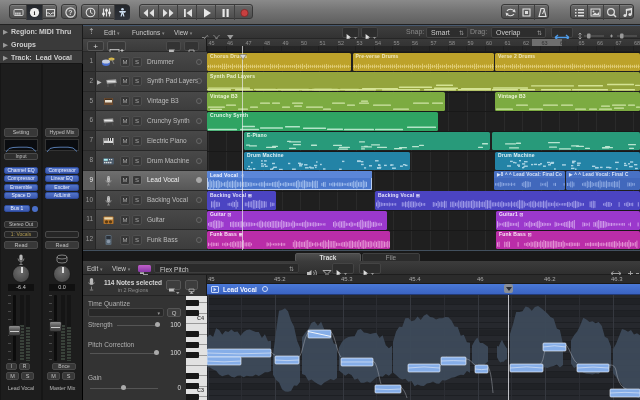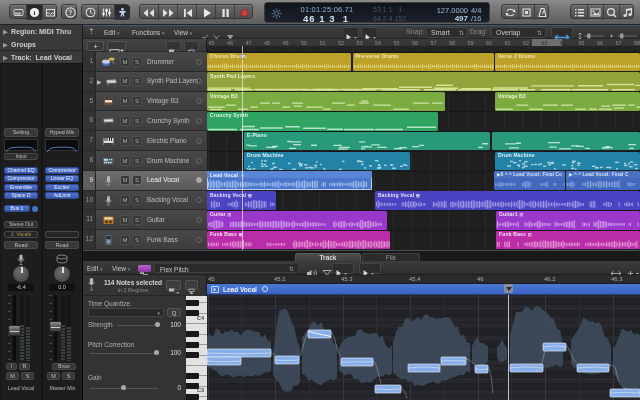--- a/index.html
+++ b/index.html
@@ -134,36 +134,20 @@
         </svg>
       </div>
     </div>
 <div class="abs" style="left:234px;top:5px;width:19px;height:15px;border-left:1px solid #3f3f3f;">
       <div class="ticon">
         <svg width="13" height="10" viewBox="0 0 13 10" xmlns="http://www.w3.org/2000/svg">
           <circle cx="6.5" cy="5" r="3.6" fill="#c84040" stroke="#802424" stroke-width="0.8"></circle>
         </svg>
       </div>
     </div>
-<div class="abs" style="left:264px;top:2px;width:226px;height:21px;background:linear-gradient(#10141b,#1b2029);border-radius:3px;border:1px solid #3c3c3c;overflow:hidden">
-<svg width="11" height="11" viewBox="0 0 11 11" style="position:absolute;left:6px;top:5px" xmlns="http://www.w3.org/2000/svg">
-        <circle cx="5.5" cy="5.5" r="2" fill="none" stroke="#5d7590" stroke-width="1"></circle>
-        <g stroke="#5d7590" stroke-width="1.1">
-          <path d="M5.5 0.5 V2.5 M5.5 8.5 V10.5 M0.5 5.5 H2.5 M8.5 5.5 H10.5 M2 2 L3.4 3.4 M7.6 7.6 L9 9 M9 2 L7.6 3.4 M3.4 7.6 L2 9"></path>
-        </g>
-      </svg>
-<div class="abs" style="left:24px;top:2px;width:76px;height:9px;font-size:7.5px;color:#8fb2d8;text-align:center;letter-spacing:0.2px">01:01:25:06.71</div>
-<div class="abs" style="left:22px;top:10px;width:78px;height:11px;font-size:9.5px;font-weight:bold;color:#cfe2f5;text-align:center;letter-spacing:1px">46 1 3&nbsp;&nbsp;1</div>
-<div class="abs" style="left:108px;top:3px;font-size:7px;color:#44566e">63 1 1&nbsp;&nbsp;&nbsp;1</div>
-<div class="abs" style="left:108px;top:11.5px;font-size:7px;color:#44566e">64 2 4 152</div>
-<div class="abs" style="left:155px;top:2.5px;width:48px;font-size:7.5px;color:#9cb8da;text-align:right">127.0000</div>
-<div class="abs" style="left:154px;top:11px;width:49px;font-size:8px;font-weight:bold;color:#b9d0e8;text-align:right">497</div>
-<div class="abs" style="left:206px;top:2.5px;font-size:7.5px;color:#9cb8da">4/4</div>
-<div class="abs" style="left:206px;top:11px;font-size:7.5px;color:#9cb8da">/16</div>
-</div>
 <div class="tbtn" style="left:501px;width:48px;padding:0">
       <div style="position:absolute;left:0px;top:0;width:16px;height:15px;border-radius:3px 0 0 3px;">
         <div class="ticon">
           <svg width="11" height="11" viewBox="0 0 11 11" xmlns="http://www.w3.org/2000/svg">
             <g fill="none" stroke="#ddd" stroke-width="1.1">
               <path d="M2 4 A4 3.2 0 0 1 9.3 4.4"></path>
               <path d="M9 7 A4 3.2 0 0 1 1.7 6.6"></path>
             </g>
             <g fill="#ddd">
               <path d="M9.8 2 L10.6 5.4 L7.4 4.4 Z"></path>

